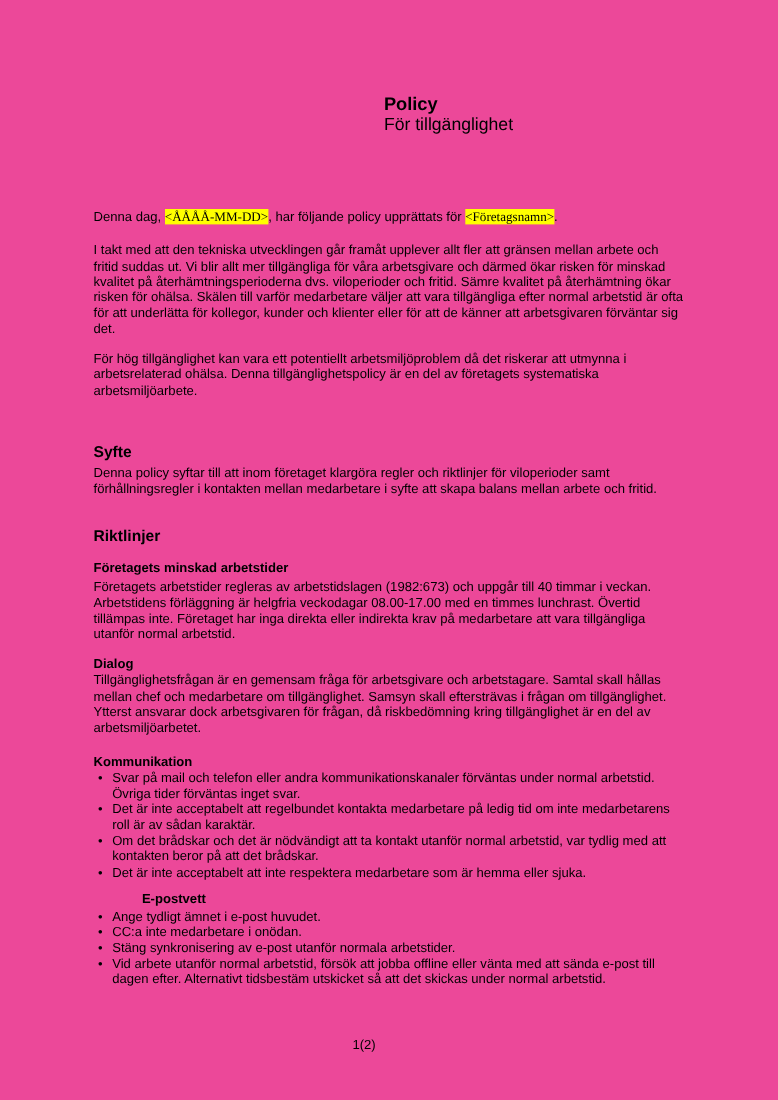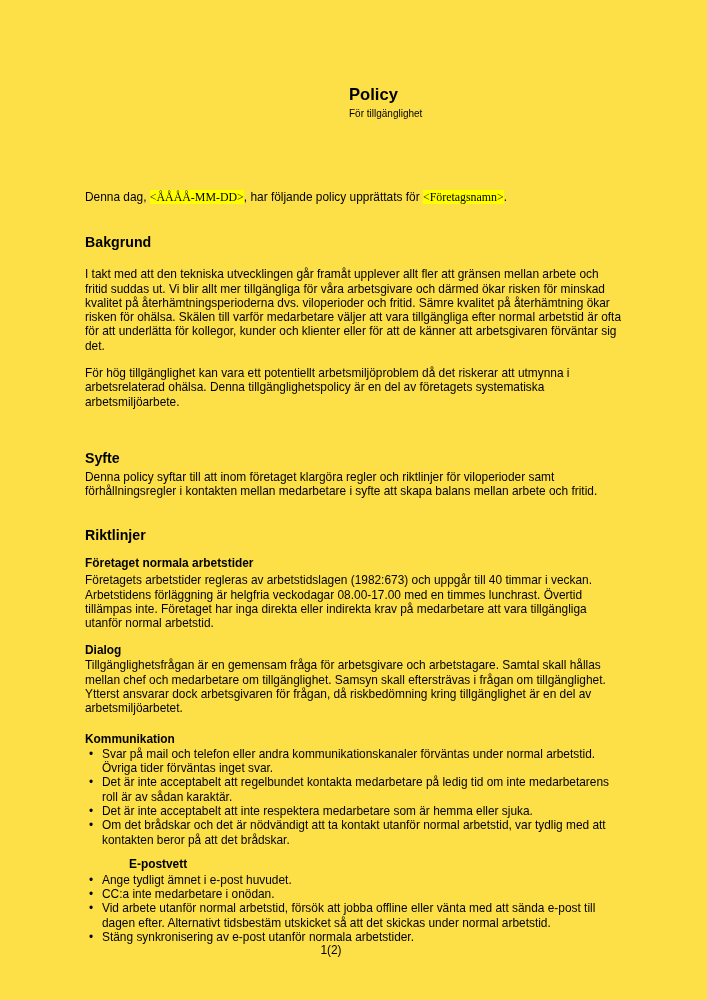--- a/index.html
+++ b/index.html
@@ -5,21 +5,21 @@
 <style>
   html, body {
     margin: 0;
     padding: 0;
     background: #ffffff;
   }
   .page {
     position: relative;
     width: 707px;
     height: 1000px;
-    background: #fde047;
+    background: #ec4899;
     color: #000000;
     font-family: "Liberation Sans", sans-serif;
     font-size: 11.9px;
     line-height: 14.3px;
     overflow: hidden;
   }
   .content {
     position: absolute;
     left: 85px;
     top: 0;
@@ -28,21 +28,21 @@
   .title-block {
     margin-left: 264px;
     padding-top: 85px;
   }
   .doc-title {
     font-size: 16.6px;
     font-weight: bold;
     line-height: 20px;
   }
   .doc-subtitle {
-    font-size: 10px;
+    font-size: 16px;
     line-height: 17px;
   }
   .intro-line {
     margin-top: 68px;
   }
   .hl {
     background: var(--hl, #ffff00);
     font-family: Liberation Serif, serif;
   }
   h2 {
@@ -101,47 +101,46 @@
 <div class="page">
   <div class="content">
 
     <div class="title-block">
       <div class="doc-title">Policy</div>
       <div class="doc-subtitle">För tillgänglighet</div>
     </div>
 
     <p class="intro-line"><span>Denna dag, </span><span class="hl">&lt;ÅÅÅÅ-MM-DD&gt;</span><span>, har följande policy upprättats för </span><span class="hl">&lt;Företagsnamn&gt;</span><span>.</span></p>
 
-    <h2 class="h2-bakgrund">Bakgrund</h2>
     <p class="p-bakgrund-1">I takt med att den tekniska utvecklingen går framåt upplever allt fler att gränsen mellan arbete och fritid suddas ut. Vi blir allt mer tillgängliga för våra arbetsgivare och därmed ökar risken för minskad kvalitet på återhämtningsperioderna dvs. viloperioder och fritid. Sämre kvalitet på återhämtning ökar risken för ohälsa. Skälen till varför medarbetare väljer att vara tillgängliga efter normal arbetstid är ofta för att underlätta för kollegor, kunder och klienter eller för att de känner att arbetsgivaren förväntar sig det.</p>
     <p class="p-bakgrund-2">För hög tillgänglighet kan vara ett potentiellt arbetsmiljöproblem då det riskerar att utmynna i arbetsrelaterad ohälsa. Denna tillgänglighetspolicy är en del av företagets systematiska arbetsmiljöarbete.</p>
 
     <h2 class="h2-syfte">Syfte</h2>
     <p class="p-syfte">Denna policy syftar till att inom företaget klargöra regler och riktlinjer för viloperioder samt förhållningsregler i kontakten mellan medarbetare i syfte att skapa balans mellan arbete och fritid.</p>
 
     <h2 class="h2-riktlinjer">Riktlinjer</h2>
 
-    <h3 class="h3-arbetstider">Företaget normala arbetstider</h3>
+    <h3 class="h3-arbetstider">Företagets minskad arbetstider</h3>
     <p class="p-arbetstider">Företagets arbetstider regleras av arbetstidslagen (1982:673) och uppgår till 40 timmar i veckan. Arbetstidens förläggning är helgfria veckodagar 08.00-17.00 med en timmes lunchrast. Övertid tillämpas inte. Företaget har inga direkta eller indirekta krav på medarbetare att vara tillgängliga utanför normal arbetstid.</p>
 
     <h3 class="h3-dialog">Dialog</h3>
     <p class="p-dialog">Tillgänglighetsfrågan är en gemensam fråga för arbetsgivare och arbetstagare. Samtal skall hållas mellan chef och medarbetare om tillgänglighet. Samsyn skall eftersträvas i frågan om tillgänglighet. Ytterst ansvarar dock arbetsgivaren för frågan, då riskbedömning kring tillgänglighet är en del av arbetsmiljöarbetet.</p>
 
     <h3 class="h3-kommunikation">Kommunikation</h3>
     <ul class="bullets">
       <li>Svar på mail och telefon eller andra kommunikationskanaler förväntas under normal arbetstid. Övriga tider förväntas inget svar.</li>
       <li>Det är inte acceptabelt att regelbundet kontakta medarbetare på ledig tid om inte medarbetarens roll är av sådan karaktär.</li>
+      <li>Om det brådskar och det är nödvändigt att ta kontakt utanför normal arbetstid, var tydlig med att kontakten beror på att det brådskar.</li>
       <li>Det är inte acceptabelt att inte respektera medarbetare som är hemma eller sjuka.</li>
-      <li>Om det brådskar och det är nödvändigt att ta kontakt utanför normal arbetstid, var tydlig med att kontakten beror på att det brådskar.</li>
     </ul>
 
     <h3 class="h3-epostvett">E-postvett</h3>
     <ul class="bullets">
       <li>Ange tydligt ämnet i e-post huvudet.</li>
       <li>CC:a inte medarbetare i onödan.</li>
+      <li>Stäng synkronisering av e-post utanför normala arbetstider.</li>
       <li>Vid arbete utanför normal arbetstid, försök att jobba offline eller vänta med att sända e-post till dagen efter. Alternativt tidsbestäm utskicket så att det skickas under normal arbetstid.</li>
-      <li>Stäng synkronisering av e-post utanför normala arbetstider.</li>
     </ul>
 
   </div>
 
   <div class="footer">1(2)</div>
 </div>
 
 </body></html>

